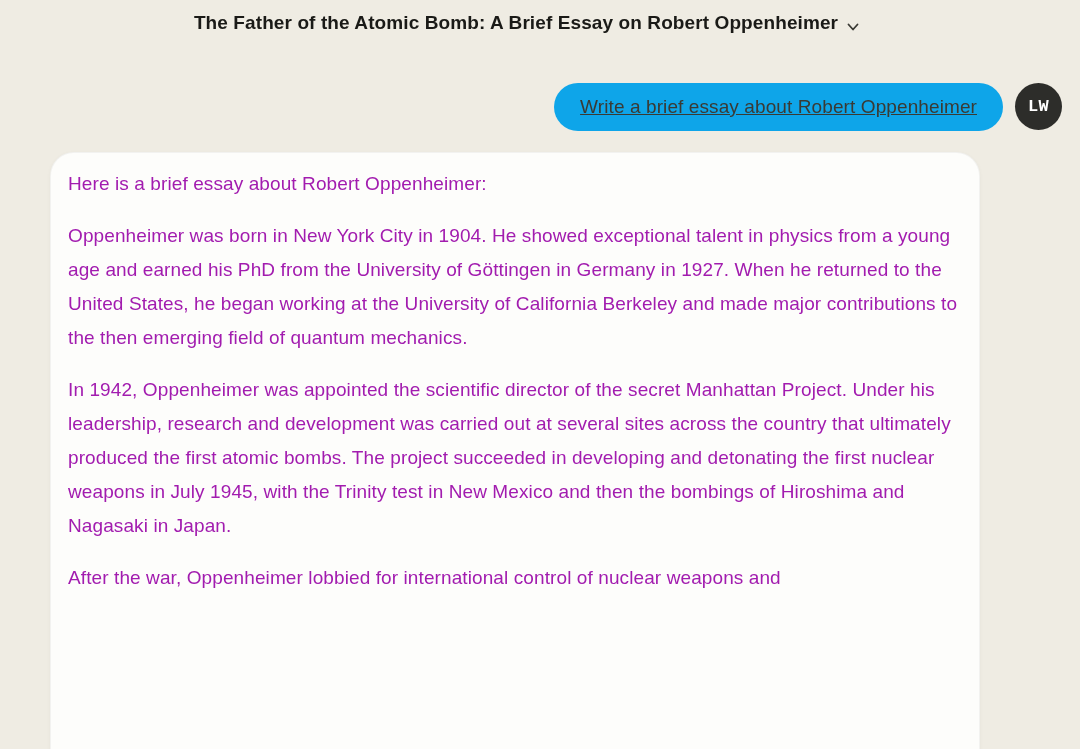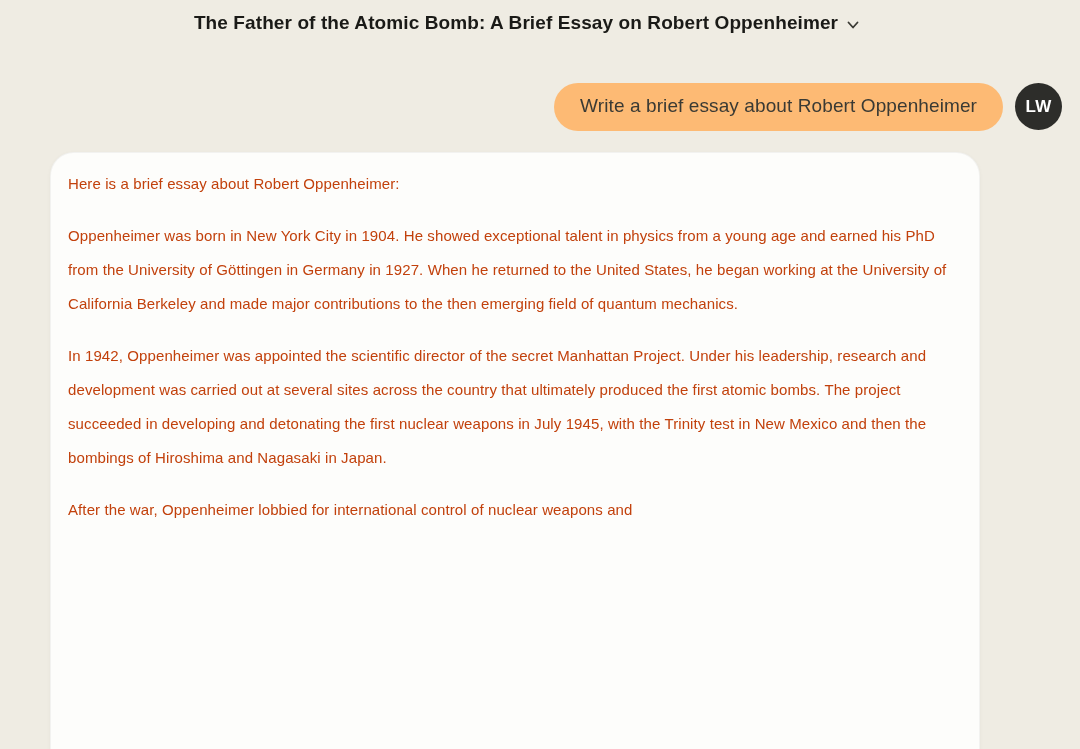--- a/index.html
+++ b/index.html
@@ -24,21 +24,21 @@
     left: 0;
     width: 100%;
     height: 46px;
     display: flex;
     align-items: center;
     justify-content: center;
     padding-right: 26px;
   }
   .title-button {
     display: flex;
-    align-items: center;
+    align-items: flex-end;
     gap: 8px;
     cursor: pointer;
     background: transparent;
     border: none;
     padding: 4px 8px;
     border-radius: 8px;
   }
   .title-text {
     font-size: 19px;
     font-weight: 600;
@@ -58,64 +58,67 @@
   
   .user-row {
     position: absolute;
     top: 83px;
     right: 18px;
     display: flex;
     align-items: flex-start;
     gap: 12px;
   }
   .user-bubble {
-    background: #fdba74;
+    background: #0ea5e9;
     border-radius: 24px;
     min-height: 48px;
     padding: 12px 26px;
     display: flex;
+    align-items: center;
     font-size: 19px;
     color: #3A3A34;
     letter-spacing: 0.1px;
     white-space: nowrap;
+    text-decoration: underline;
   }
   .avatar {
     width: 47px;
     height: 47px;
     border-radius: 50%;
     background: #2D2D2A;
     color: #FFFFFF;
     display: flex;
     align-items: center;
     justify-content: center;
     font-size: 17px;
     font-weight: 700;
     letter-spacing: 0.2px;
     flex-shrink: 0;
+    font-family: Liberation Mono, monospace;
   }
 
   
   .response-card {
     position: absolute;
     top: 152px;
     left: 50px;
     width: 930px;
     height: 700px; 
     background: #FDFDFB;
     border: 1px solid rgba(0,0,0,0.045);
     box-shadow: 0 1px 4px rgba(0,0,0,0.04);
     border-radius: 24px;
     padding: 14px 18px 20px 17px;
   }
   .response-card p {
     margin: 0 0 18px 0;
-    font-size: 15px;
+    font-size: 19px;
     line-height: 34px;
     letter-spacing: 0.1px;
-    color: #c2410c;
+    color: #a21caf;
   }
   .response-card p:last-child { margin-bottom: 8px; }
 </style>
 </head>
 <body>
 
 <div class="title-row">
   <button class="title-button">
     <span class="title-text">The Father of the Atomic Bomb: A Brief Essay on Robert Oppenheimer</span>
     <span class="chevron">

